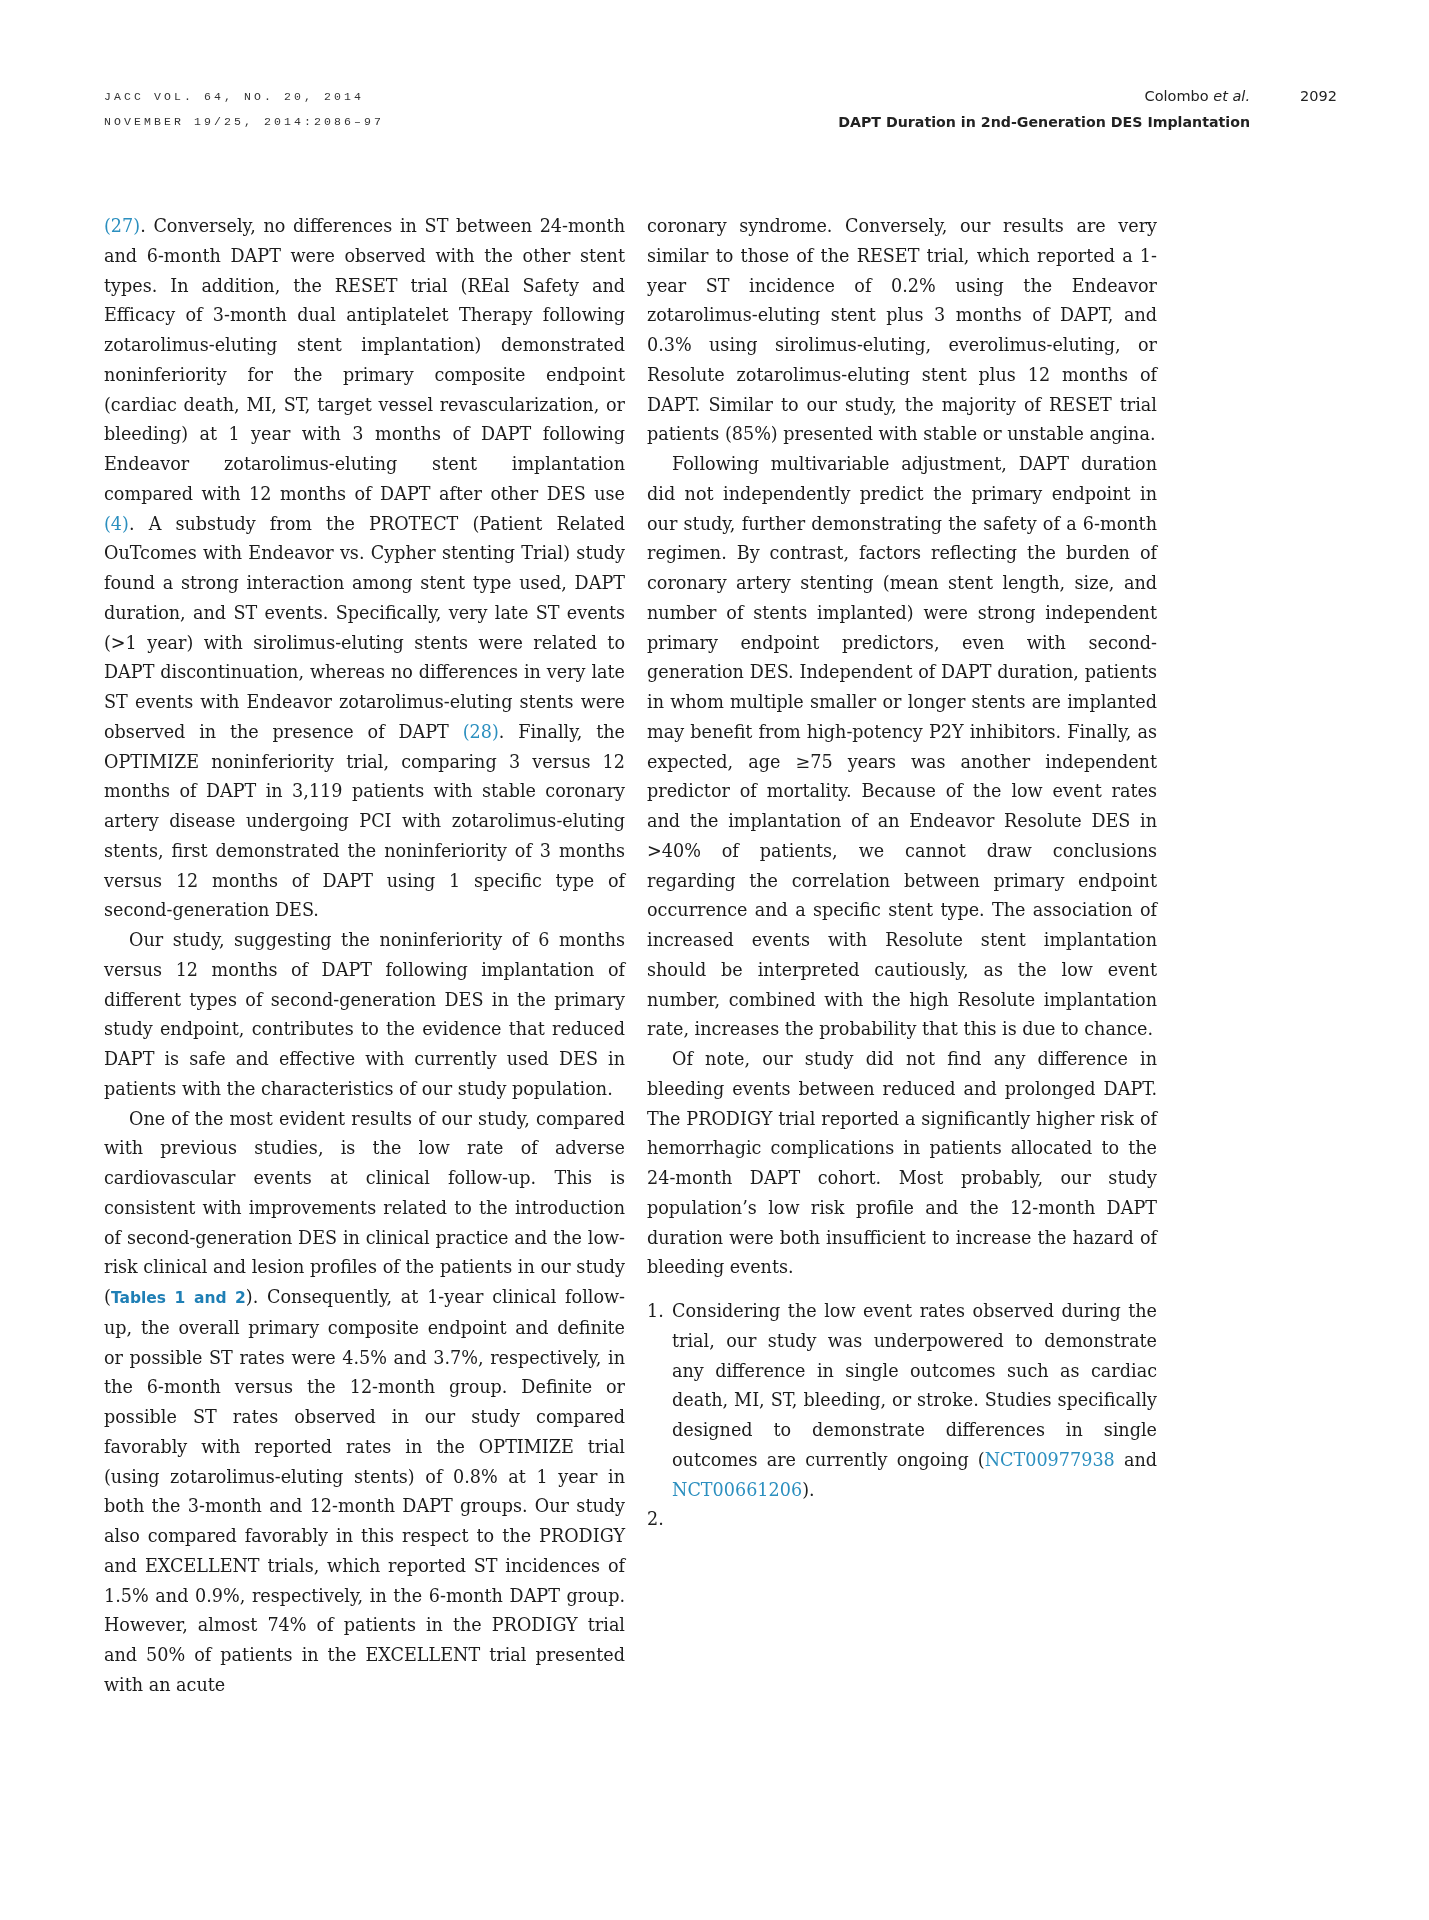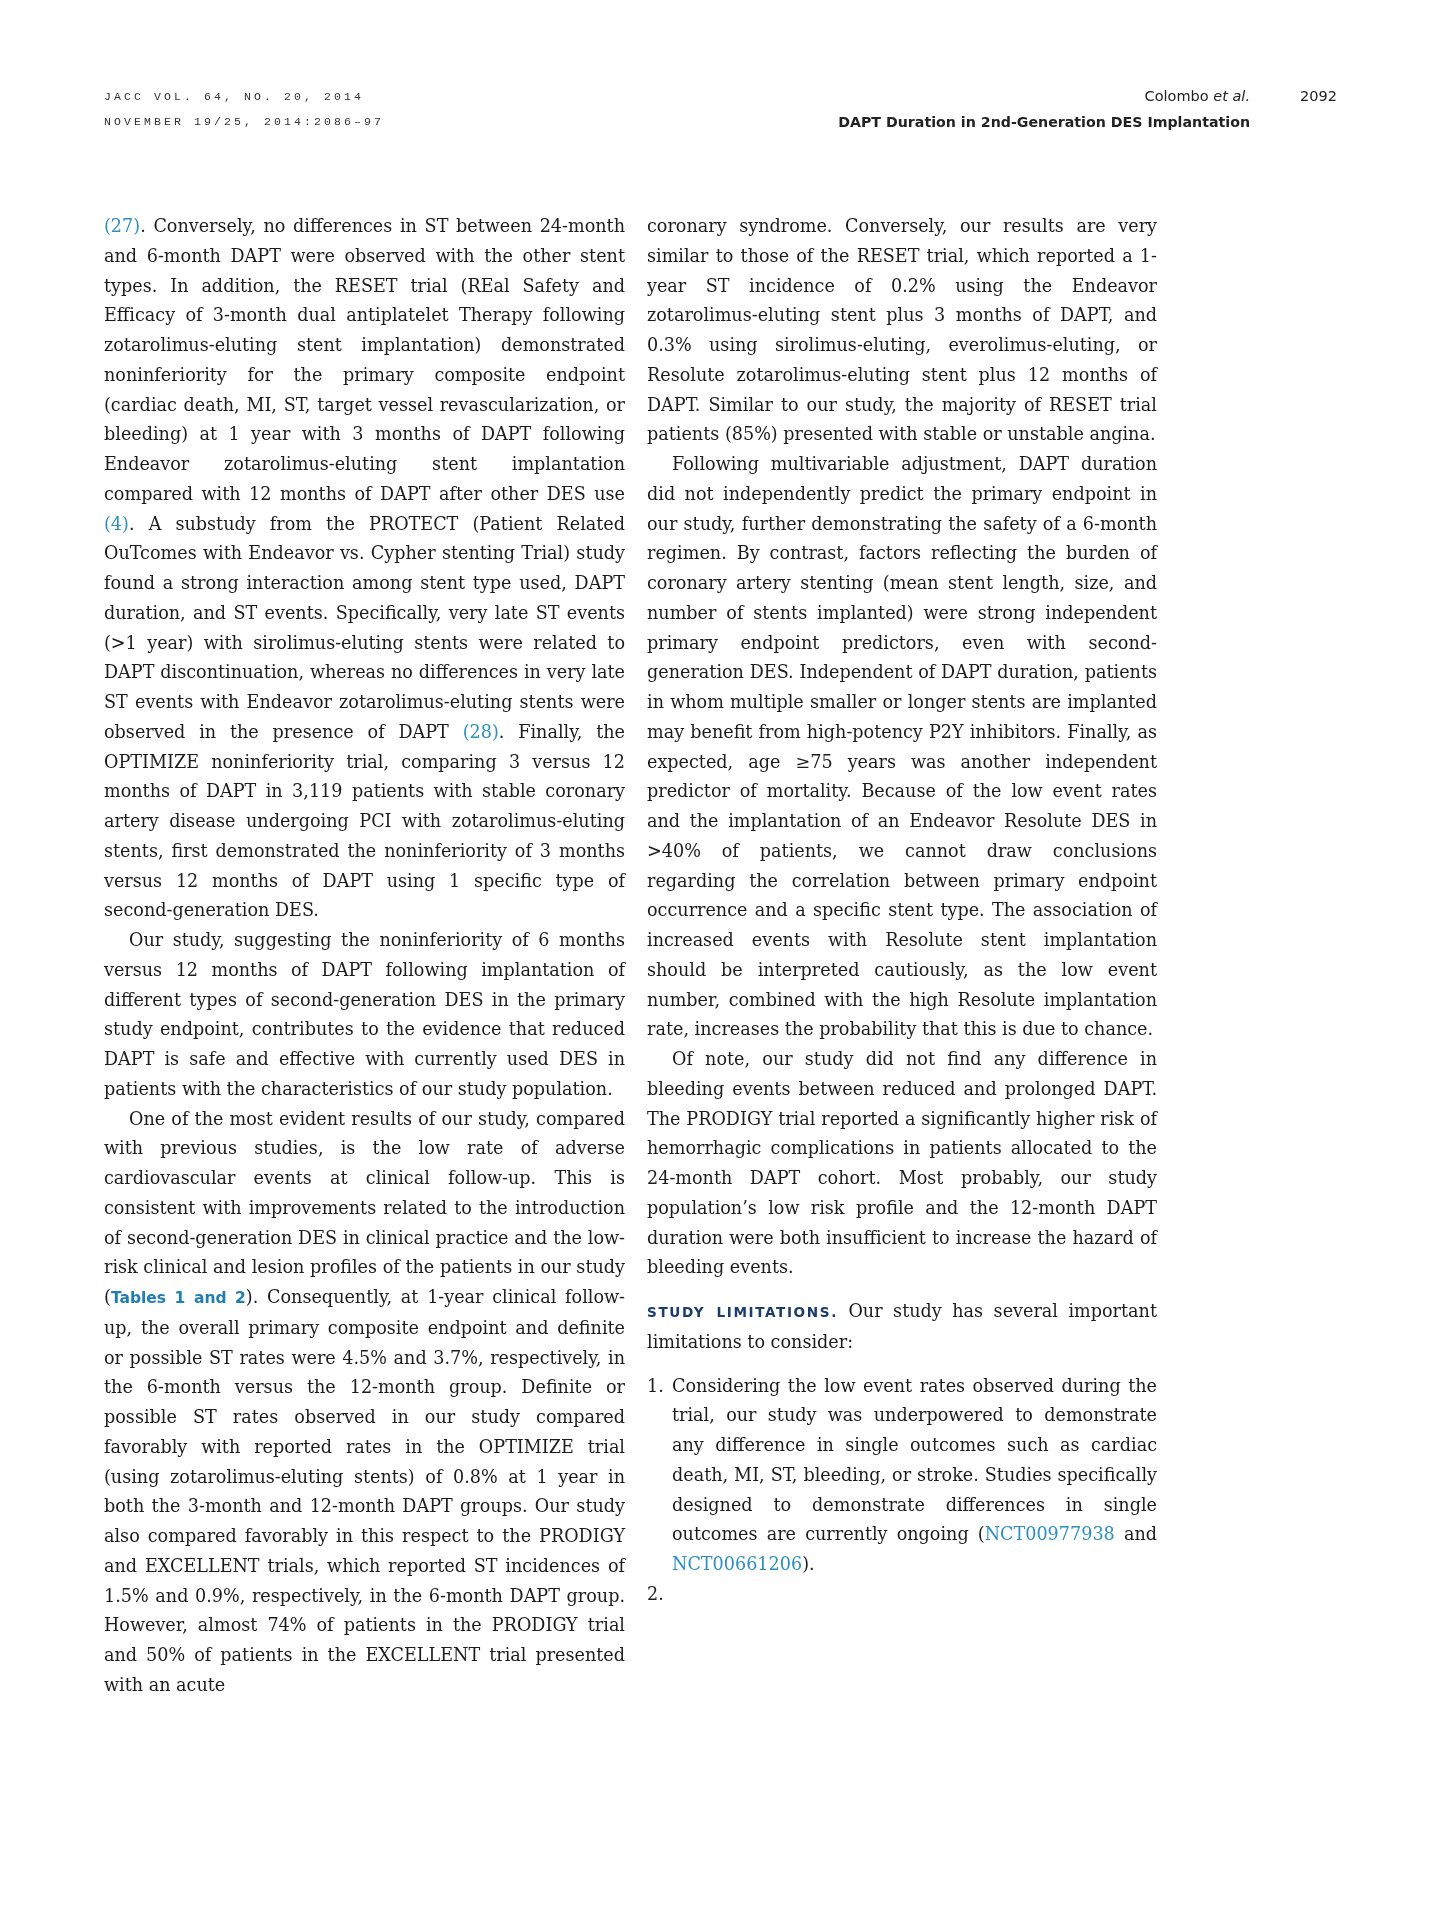--- a/index.html
+++ b/index.html
@@ -115,18 +115,17 @@
 <div class="col col-left">
   <p class="cont"><a class="ref">(27)</a><span>. Conversely, no differences in ST between 24-month and 6-month DAPT were observed with the other stent types. In addition, the RESET trial (REal Safety and Efficacy of 3-month dual antiplatelet Therapy following zotarolimus-eluting stent implan­tation) demonstrated noninferiority for the primary composite endpoint (cardiac death, MI, ST, target vessel revascularization, or bleeding) at 1 year with 3 months of DAPT following Endeavor zotarolimus-eluting stent implantation compared with 12 months of DAPT after other DES use </span><a class="ref">(4)</a><span>. A substudy from the PROTECT (Patient Related OuTcomes with Endeavor vs. Cypher stenting Trial) study found a strong interaction among stent type used, DAPT duration, and ST events. Specifically, very late ST events (&gt;1 year) with sirolimus-eluting stents were related to DAPT discontinuation, whereas no differences in very late ST events with Endeavor zotarolimus-eluting stents were observed in the presence of DAPT </span><a class="ref">(28)</a><span>. Finally, the OPTIMIZE noninferiority trial, comparing 3 versus 12 months of DAPT in 3,119 pa­tients with stable coronary artery disease undergoing PCI with zotarolimus-eluting stents, first demon­strated the noninferiority of 3 months versus 12 months of DAPT using 1 specific type of second-generation DES.</span></p>
   <p class="indent">Our study, suggesting the noninferiority of 6 months versus 12 months of DAPT following im­plantation of different types of second-generation DES in the primary study endpoint, contributes to the evidence that reduced DAPT is safe and effective with currently used DES in patients with the charac­teristics of our study population.</p>
   <p class="indent"><span>One of the most evident results of our study, compared with previous studies, is the low rate of adverse cardiovascular events at clinical follow-up. This is consistent with improvements related to the introduction of second-generation DES in clinical practice and the low-risk clinical and lesion profiles of the patients in our study (</span><a class="table-ref">Tables 1 and 2</a><span>). Conse­quently, at 1-year clinical follow-up, the overall pri­mary composite endpoint and definite or possible ST rates were 4.5% and 3.7%, respectively, in the 6-month versus the 12-month group. Definite or possible ST rates observed in our study compared favorably with reported rates in the OPTIMIZE trial (using zotarolimus-eluting stents) of 0.8% at 1 year in both the 3-month and 12-month DAPT groups. Our study also compared favorably in this respect to the PRODIGY and EXCELLENT trials, which reported ST incidences of 1.5% and 0.9%, respectively, in the 6-month DAPT group. However, almost 74% of patients in the PRODIGY trial and 50% of patients in the EXCELLENT trial presented with an acute</span></p>
 </div>
 
 <div class="col col-right">
   <p class="cont">coronary syndrome. Conversely, our results are very similar to those of the RESET trial, which reported a 1-year ST incidence of 0.2% using the Endeavor zotarolimus-eluting stent plus 3 months of DAPT, and 0.3% using sirolimus-eluting, everolimus-eluting, or Resolute zotarolimus-eluting stent plus 12 months of DAPT. Similar to our study, the ma­jority of RESET trial patients (85%) presented with stable or unstable angina.</p>
   <p class="indent">Following multivariable adjustment, DAPT dura­tion did not independently predict the primary endpoint in our study, further demonstrating the safety of a 6-month regimen. By contrast, factors reflecting the burden of coronary artery stenting (mean stent length, size, and number of stents implanted) were strong independent primary end­point predictors, even with second-generation DES. Independent of DAPT duration, patients in whom multiple smaller or longer stents are implanted may benefit from high-potency P2Y inhibitors. Finally, as expected, age ≥75 years was another independent predictor of mortality. Because of the low event rates and the implantation of an Endeavor Resolute DES in &gt;40% of patients, we cannot draw conclusions regarding the correlation between primary endpoint occurrence and a specific stent type. The association of increased events with Resolute stent implantation should be interpreted cautiously, as the low event number, combined with the high Resolute implanta­tion rate, increases the probability that this is due to chance.</p>
   <p class="indent">Of note, our study did not find any difference in bleeding events between reduced and prolonged DAPT. The PRODIGY trial reported a significantly higher risk of hemorrhagic complications in patients allocated to the 24-month DAPT cohort. Most prob­ably, our study population’s low risk profile and the 12-month DAPT duration were both insufficient to increase the hazard of bleeding events.</p>
-  <p class="cont section-head"><span class="section-label">STUDY LIMITATIONS.</span><span> Our study has several impor­tant limitations to consider:</span></p>
   <ol class="limits">
     <li><span class="num">1.</span><span>Considering the low event rates observed during the trial, our study was underpowered to demon­strate any difference in single outcomes such as cardiac death, MI, ST, bleeding, or stroke. Stu­dies specifically designed to demonstrate differ­ences in single outcomes are currently ongoing (</span><a class="ref">NCT00977938</a><span> and </span><a class="ref">NCT00661206</a><span>).</span></li>
     <li><span class="num">2.</span></li>
   </ol>
 </div>
 
 </body></html>

